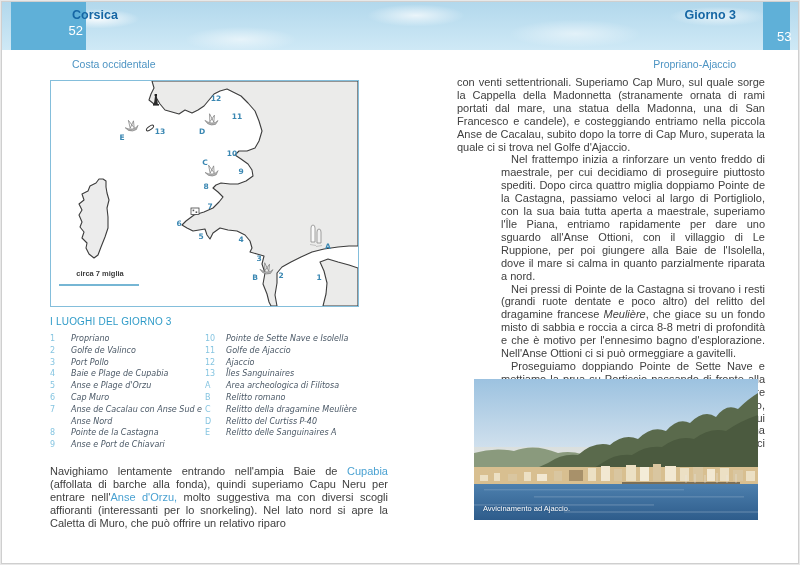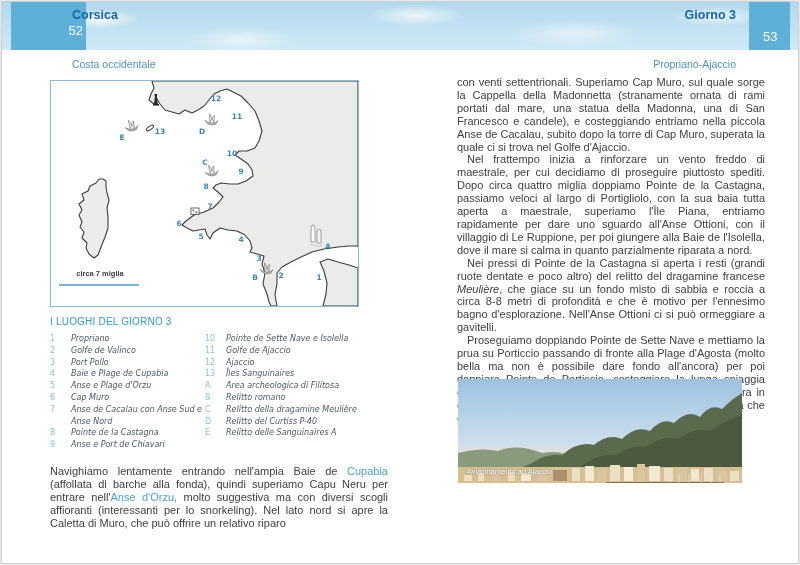--- a/index.html
+++ b/index.html
@@ -13,21 +13,21 @@
     background-image:
       radial-gradient(60px 14px at 12% 35%, rgba(255,255,255,.9), rgba(255,255,255,0) 70%),
       radial-gradient(80px 18px at 30% 78%, rgba(255,255,255,.55), rgba(255,255,255,0) 70%),
       radial-gradient(70px 16px at 52% 28%, rgba(255,255,255,.7), rgba(255,255,255,0) 70%),
       radial-gradient(95px 20px at 72% 66%, rgba(255,255,255,.5), rgba(255,255,255,0) 70%),
       radial-gradient(70px 14px at 90% 30%, rgba(255,255,255,.65), rgba(255,255,255,0) 70%),
       linear-gradient(180deg,#b2d8ec,#cfe9f6);}
   .pagenum-box{position:absolute;top:0;bottom:0;background:#5fb0d8;color:#ffffff;
     font-size:13px;display:flex;align-items:center;}
   .pagenum-left{left:9px;width:75px;justify-content:flex-end;padding:8px 3px 0 0;}
-  .pagenum-right{right:8px;width:41px;justify-content:flex-start;padding:21px 0 0 14px;}
+  .pagenum-right{right:8px;width:27px;justify-content:flex-start;padding:21px 0 0 14px;}
   .htitles{position:absolute;top:7px;line-height:1;}
   .htitles-left{left:70px;text-align:left;}
   .htitles-right{right:62px;text-align:right;}
   .htitle{font-size:12.5px;font-weight:bold;color:#1566a4;margin:0 0 7px 0;}
   .hsub{font-size:10.5px;color:#4d94c3;margin-top:37px;}
 
   
   .map-box{position:absolute;left:48px;top:78px;width:309px;height:227px;
     background:#ffffff;border:1px solid #84bedb;}
   .map-box svg{position:absolute;left:0;top:0;}
@@ -45,26 +45,26 @@
   .luoghi-col1{width:155px;}
   .luoghi-col2{width:185px;}
   .luogo-row{display:flex;}
   .luogo-num{width:21px;flex:none;color:#86c5e1;}
   .luogo-label{color:#4a5866;font-style:italic;white-space:pre-line;}
 
   
   .left-para{position:absolute;left:48px;top:463px;width:338px;}
   .right-col{position:absolute;left:455px;top:74px;width:308px;}
   .body-p{margin:0;font-size:11px;line-height:12.9px;color:#404040;text-align:justify;}
-  .body-p.ind{text-indent:10px;}
+  .body-p.ind{text-indent:10px;margin-left:44px;}
   .body-p .link{color:#4ba2d2;}
   .body-p .em{font-style:italic;}
 
   
-  .photo{position:absolute;left:456px;top:377px;width:284px;height:104px;overflow:hidden;}
+  .photo{position:absolute;left:472px;top:377px;width:284px;height:141px;overflow:hidden;}
   .photo svg{display:block;}
   .photo-caption{position:absolute;left:9px;bottom:7px;color:#ffffff;font-size:7.5px;
     text-shadow:0 0 2px rgba(0,40,80,.6);}
 </style>
 </head>
 <body>
 
 <div class="spread">
 
   <div class="header">
@@ -234,21 +234,21 @@
           <span class="luogo-label">Relitto delle Sanguinaires A</span>
         </div>
       </div>
   </div>
 
   <p class="body-p left-para"><span>Navighiamo lentamente entrando nell'ampia Baie de </span><span class="link">Cupabia</span><span> (affollata di barche alla fonda), quindi superiamo Capu Neru per entrare nell'</span><span class="link">Anse d'Orzu,</span><span> molto suggestiva ma con diversi scogli affioranti (interessanti per lo snorkeling). Nel lato nord si apre la Caletta di Muro, che può offrire un relativo riparo</span></p>
 
   <div class="right-col">
       <p class="body-p"><span>con venti settentrionali. Superiamo Cap Muro, sul quale sorge la Cappella della Madonnetta (stranamente ornata di rami portati dal mare, una statua della Madonna, una di San Francesco e candele), e costeggiando entriamo nella piccola Anse de Cacalau, subito dopo la torre di Cap Muro, superata la quale ci si trova nel Golfe d'Ajaccio.</span></p>
       <p class="body-p ind"><span>Nel frattempo inizia a rinforzare un vento freddo di maestrale, per cui decidiamo di proseguire piuttosto spediti. Dopo circa quattro miglia doppiamo Pointe de la Castagna, passiamo veloci al largo di Portigliolo, con la sua baia tutta aperta a maestrale, superiamo l'Île Piana, entriamo rapidamente per dare uno sguardo all'Anse Ottioni, con il villaggio di Le Ruppione, per poi giungere alla Baie de l'Isolella, dove il mare si calma in quanto parzialmente riparata a nord.</span></p>
-      <p class="body-p ind"><span>Nei pressi di Pointe de la Castagna si aperta i resti (grandi ruote dentate e poco altro) del relitto del dragamine francese </span><span class="em">Meulière</span><span>, che giace su un fondo misto di sabbia e roccia a circa 8-8 metri di profondità e che è motivo per l'ennesimo bagno d'esplorazione. Nell'Anse Ottioni ci si può ormeggiare a gavitelli.</span></p>
+      <p class="body-p ind"><span>Nei pressi di Pointe de la Castagna si trovano i resti (grandi ruote dentate e poco altro) del relitto del dragamine francese </span><span class="em">Meulière</span><span>, che giace su un fondo misto di sabbia e roccia a circa 8-8 metri di profondità e che è motivo per l'ennesimo bagno d'esplorazione. Nell'Anse Ottioni ci si può ormeggiare a gavitelli.</span></p>
       <p class="body-p ind"><span>Proseguiamo doppiando Pointe de Sette Nave e mettiamo la prua su Porticcio passando di fronte alla Plage d'Agosta (molto bella ma non è possibile dare fondo all'ancora) per poi doppiare Pointe de Porticcio, costeggiare la lunga spiaggia omonima (anche qui non è possibile dare fondo all'ancora in quanto zona militare), e percorrere le ultime quattro miglia che ci separano dal porto di </span><span class="link">Ajaccio</span><span>.</span></p>
     </div>
 
   <div class="photo">
     <svg width="284" height="141" viewBox="0 0 284 141" preserveAspectRatio="none">
       <defs>
         <linearGradient id="sky" x1="0" y1="0" x2="0" y2="1">
           <stop offset="0" stop-color="#9cc2e0"></stop>
             <stop offset="1" stop-color="#e8eef3"></stop>
         </linearGradient>

